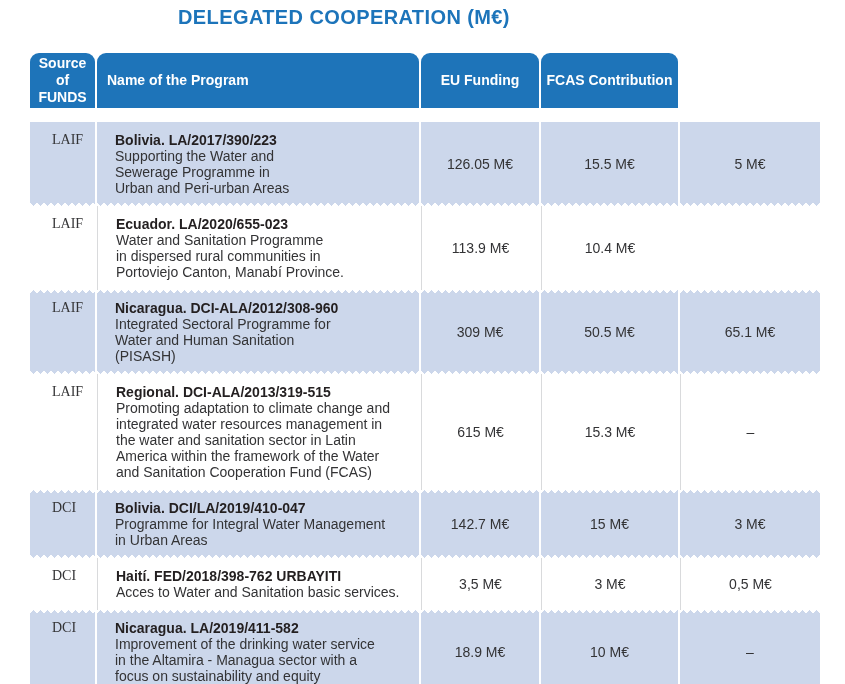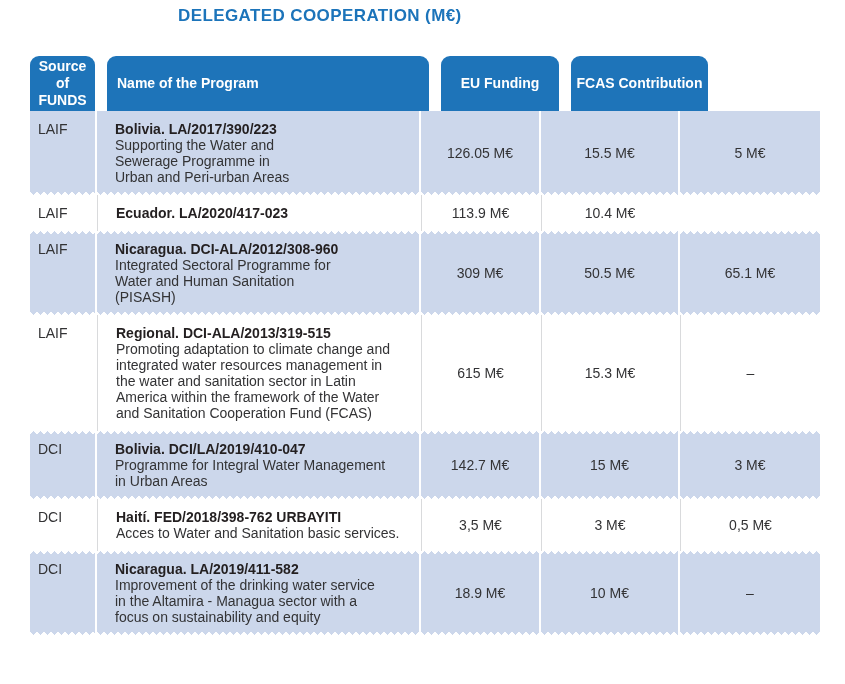--- a/index.html
+++ b/index.html
@@ -14,49 +14,49 @@
   }
   *{margin:0;padding:0;box-sizing:border-box;}
   html,body{background:#ffffff;}
   body{
     width:845px;height:684px;overflow:hidden;position:relative;
     font-family:"Liberation Sans","DejaVu Sans",sans-serif;
     color:var(--txt);
   }
   .page{padding:6px 27px 0 30px;}
   .doc-title{
-    margin-left:148px;margin-bottom:30px;
-    font-size:17px;font-weight:bold;letter-spacing:.4px;
+    margin-left:148px;margin-bottom:24px;
+    font-size:20px;font-weight:bold;letter-spacing:.4px;
     color:var(--title-blue);
   }
   .tbl{width:790px;}
   
   .hrow{
     display:grid;
     grid-template-columns:65px 322px 118px 137px 140px;
-    column-gap:12px;
-    margin-bottom:0;
+    column-gap:2px;
+    margin-bottom:14px;
   }
   .hcell{
     background:var(--hdr-blue);
     border-radius:9px 9px 0 0;
     color:#ffffff;font-weight:bold;font-size:14px;line-height:17px;
     height:55px;
     display:flex;align-items:center;justify-content:center;text-align:center;
     padding:2px 4px;
   }
   .hcell.h-name{justify-content:flex-start;text-align:left;padding-left:10px;}
   
   .row{
     display:grid;
     grid-template-columns:65px 322px 118px 137px 140px;
     column-gap:2px;
   }
   .cell{position:relative;padding:10px 6px;font-size:14px;line-height:16px;}
-  .c-src{padding-left:8px;}
+  .c-src{padding-left:22px;font-family:Liberation Serif, serif;}
   .c-name{padding-left:18px;padding-right:10px;}
   .c-num{display:flex;align-items:center;justify-content:center;text-align:center;padding:6px 4px;}
   .prog-title{font-weight:bold;color:var(--txt-bold);}
   .prog-desc{white-space:pre-line;}
   
   .row.blue .cell{background:var(--row-blue);}
   .row.white .cell{background:#ffffff;}
   .row.white .cell + .cell{border-left:1px solid var(--rule);}
   
   .row.blue .cell::after{
@@ -95,21 +95,24 @@
 Urban and Peri-urban Areas</div>
       </div>
       <div class="cell c-num">126.05 M€</div>
       <div class="cell c-num">15.5 M€</div>
       <div class="cell c-num">5 M€</div>
     </div>
 
     <div class="row white">
       <div class="cell c-src">LAIF</div>
       <div class="cell c-name">
-        <div class="prog-title">Ecuador. LA/2020/417-023</div>
+        <div class="prog-title">Ecuador. LA/2020/655-023</div>
+        <div class="prog-desc">Water and Sanitation Programme
+in dispersed rural communities in
+Portoviejo Canton, Manabí Province.</div>
       </div>
       <div class="cell c-num">113.9 M€</div>
       <div class="cell c-num">10.4 M€</div>
     </div>
 
     <div class="row blue">
       <div class="cell c-src">LAIF</div>
       <div class="cell c-name">
         <div class="prog-title">Nicaragua. DCI-ALA/2012/308-960</div>
         <div class="prog-desc">Integrated Sectoral Programme for

